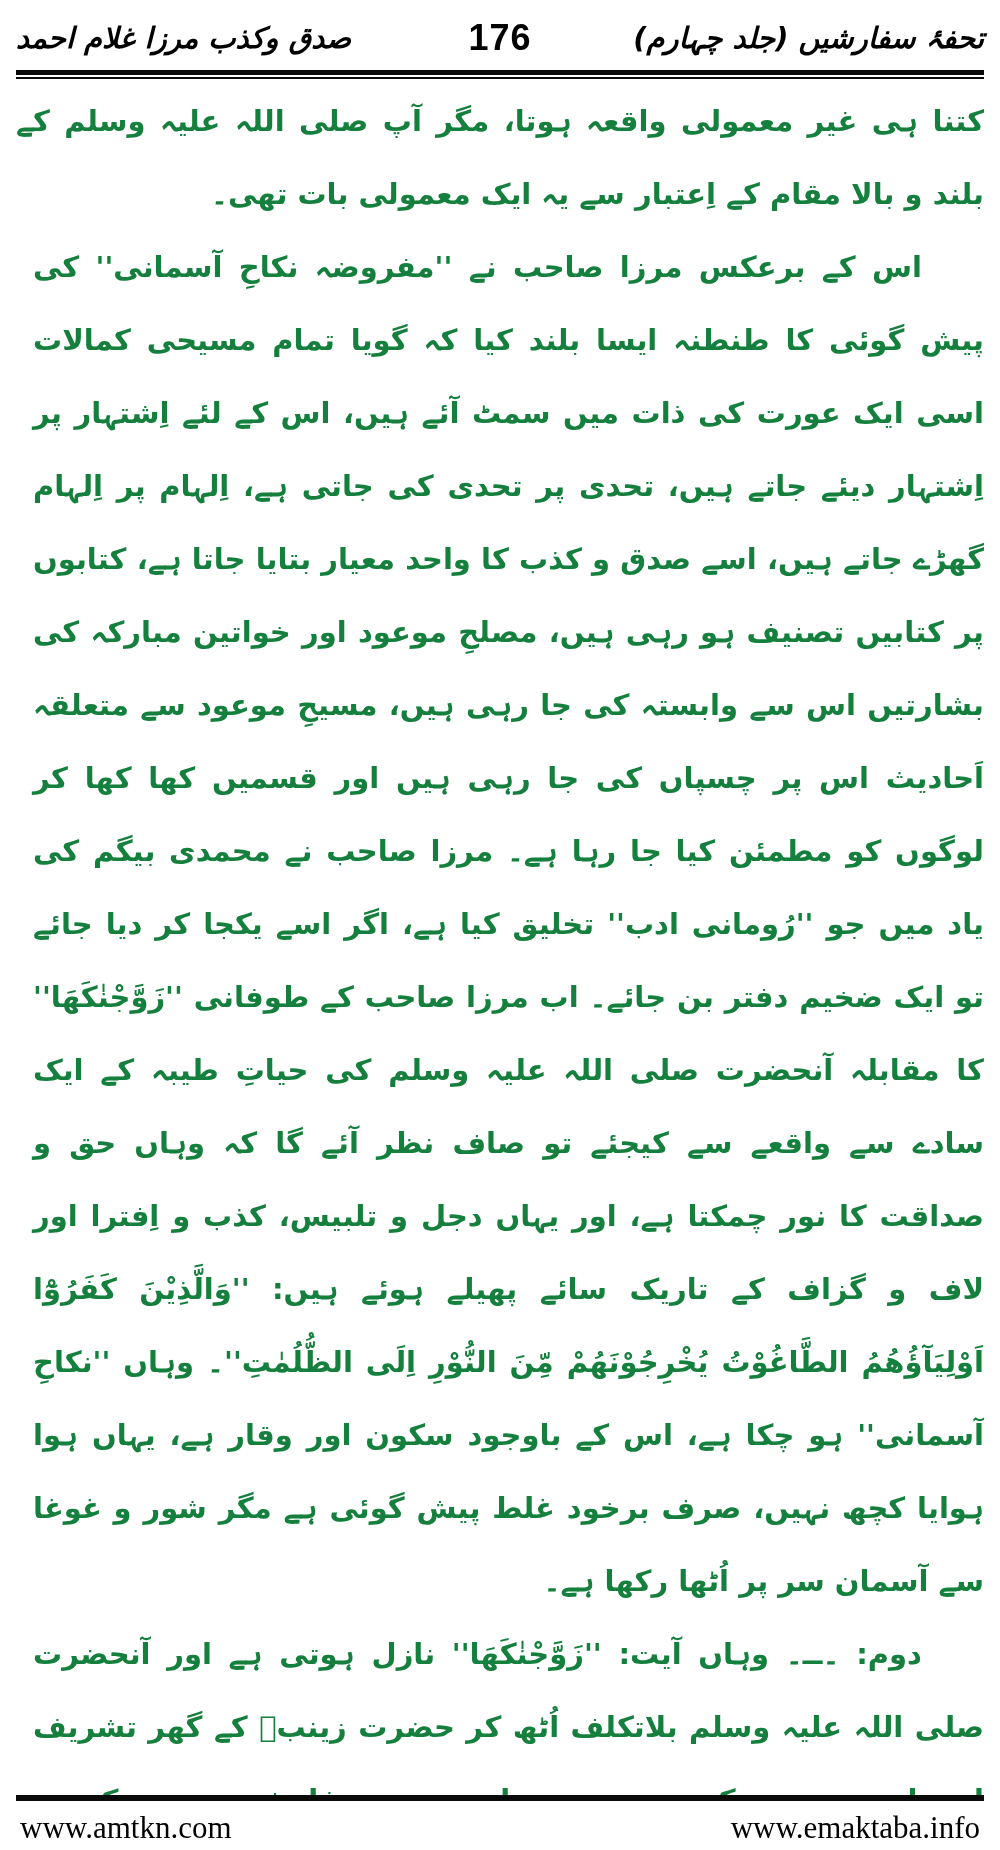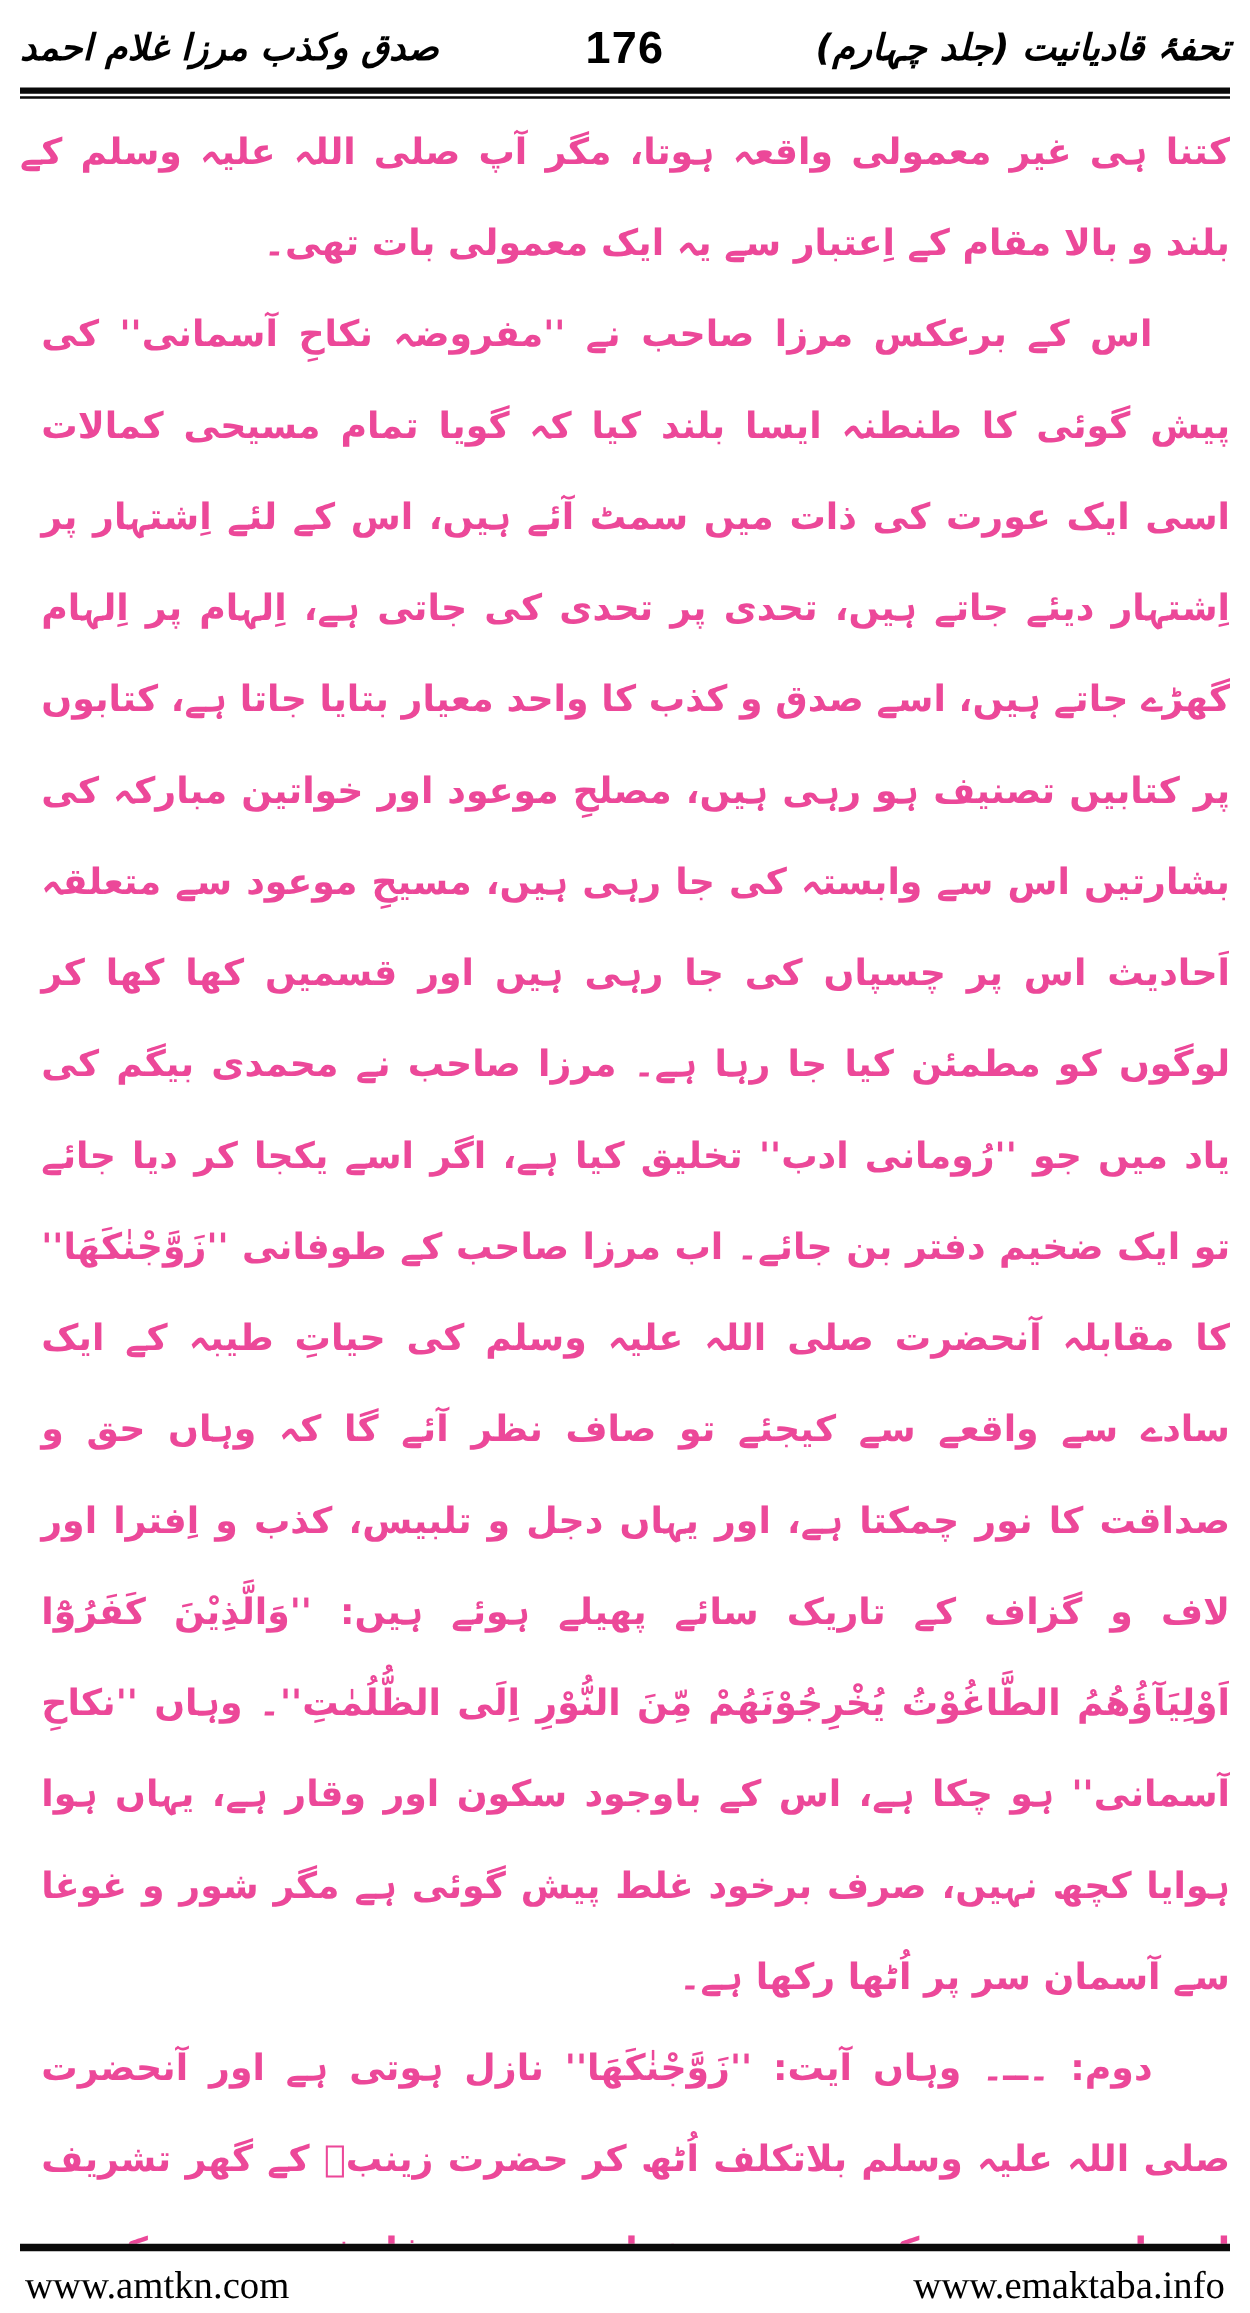--- a/index.html
+++ b/index.html
@@ -52,21 +52,21 @@
     height: 3px;
   }
   
   .content {
     flex: 1 1 auto;
     direction: rtl;
     text-align: justify;
     font-weight: 700;
     font-size: 29px;
     line-height: 73px;
-    color: #ec4899;
+    color: #15803d;
     padding-top: 6px;
     overflow: hidden;
   }
   .content p { margin: 0; }
   .content p.ind { text-indent: 62px; margin-left: 17px; }
   
   .footer-rule { border-top: 6px solid #0a0a0a; }
   .ftr {
     display: flex;
     justify-content: space-between;
@@ -81,21 +81,21 @@
   }
 </style>
 </head>
 <body>
 
 <div class="page">
 
   <header class="hdr">
     <div class="hdr-title hdr-left">صدق وکذب مرزا غلام احمد</div>
     <div class="hdr-num">176</div>
-    <div class="hdr-title hdr-right">تحفۂ قادیانیت (جلد چہارم)</div>
+    <div class="hdr-title hdr-right">تحفۂ سفارشیں (جلد چہارم)</div>
   </header>
 
   <div class="double-rule"></div>
 
   <main class="content">
     <p>کتنا ہی غیر معمولی واقعہ ہوتا، مگر آپ صلی اللہ علیہ وسلم کے بلند و بالا مقام کے اِعتبار سے یہ ایک معمولی بات تھی۔</p>
     <p class="ind">اس کے برعکس مرزا صاحب نے ''مفروضہ نکاحِ آسمانی'' کی پیش گوئی کا طنطنہ ایسا بلند کیا کہ گویا تمام مسیحی کمالات اسی ایک عورت کی ذات میں سمٹ آئے ہیں، اس کے لئے اِشتہار پر اِشتہار دیئے جاتے ہیں، تحدی پر تحدی کی جاتی ہے، اِلہام پر اِلہام گھڑے جاتے ہیں، اسے صدق و کذب کا واحد معیار بتایا جاتا ہے، کتابوں پر کتابیں تصنیف ہو رہی ہیں، مصلحِ موعود اور خواتین مبارکہ کی بشارتیں اس سے وابستہ کی جا رہی ہیں، مسیحِ موعود سے متعلقہ اَحادیث اس پر چسپاں کی جا رہی ہیں اور قسمیں کھا کھا کر لوگوں کو مطمئن کیا جا رہا ہے۔ مرزا صاحب نے محمدی بیگم کی یاد میں جو ''رُومانی ادب'' تخلیق کیا ہے، اگر اسے یکجا کر دیا جائے تو ایک ضخیم دفتر بن جائے۔ اب مرزا صاحب کے طوفانی ''زَوَّجْنٰكَهَا'' کا مقابلہ آنحضرت صلی اللہ علیہ وسلم کی حیاتِ طیبہ کے ایک سادے سے واقعے سے کیجئے تو صاف نظر آئے گا کہ وہاں حق و صداقت کا نور چمکتا ہے، اور یہاں دجل و تلبیس، کذب و اِفترا اور لاف و گزاف کے تاریک سائے پھیلے ہوئے ہیں: ''وَالَّذِيْنَ كَفَرُوْٓا اَوْلِيَآؤُهُمُ الطَّاغُوْتُ يُخْرِجُوْنَهُمْ مِّنَ النُّوْرِ اِلَى الظُّلُمٰتِ''۔ وہاں ''نکاحِ آسمانی'' ہو چکا ہے، اس کے باوجود سکون اور وقار ہے، یہاں ہوا ہوایا کچھ نہیں، صرف برخود غلط پیش گوئی ہے مگر شور و غوغا سے آسمان سر پر اُٹھا رکھا ہے۔</p>
     <p class="ind">دوم: ۔ــ۔ وہاں آیت: ''زَوَّجْنٰكَهَا'' نازل ہوتی ہے اور آنحضرت صلی اللہ علیہ وسلم بلاتکلف اُٹھ کر حضرت زینبؓ کے گھر تشریف لے جاتے ہیں، نہ کسی سے درخواست، نہ سفارش، نہ تحریک، نہ سلسلۂ جنبانی، نہ کوئی مانع اور نہ اسے دُور کرنے کی فکر۔ اور یہاں بھی آیت: ''زَوَّجْنٰكَهَا'' گھڑی جاتی ہے، اس کے باوجود لڑکی کے والدین سے درخواستوں پر درخواستیں کی جا رہی ہیں، انہیں وعدے وعید کے زور سے ہموار کیا جا رہا ہے، سفارشیں کرائی جا رہی ہیں، ایک ایک کی منتیں اور خوشامدیں ہو رہی ہیں، عزیز و اقارب کو کبھی خوشامدانہ اور کبھی تہدید آمیز خطوط لکھے جا رہے ہیں، الغرض ہر جتن کیا جاتا ہے کہ نکاح</p>
   </main>
 

